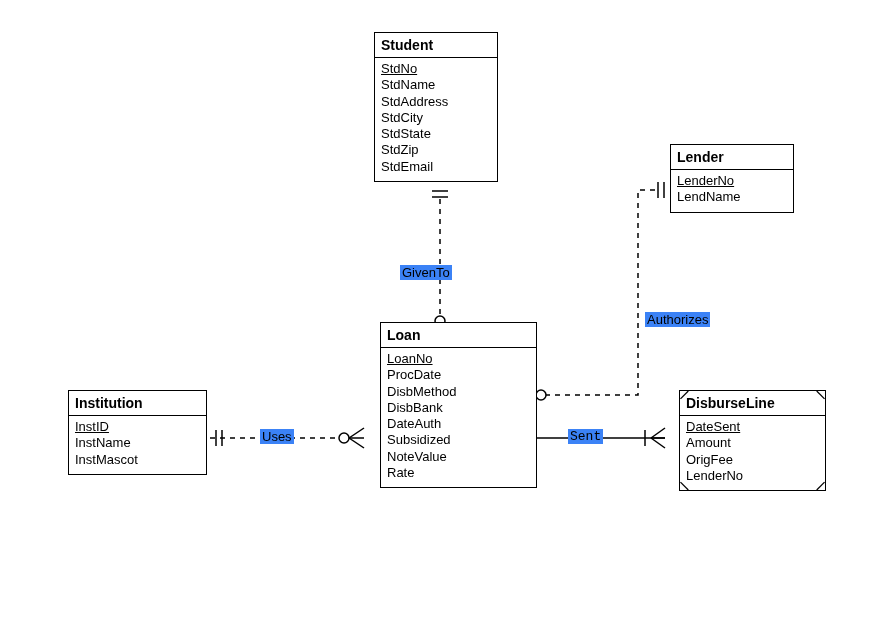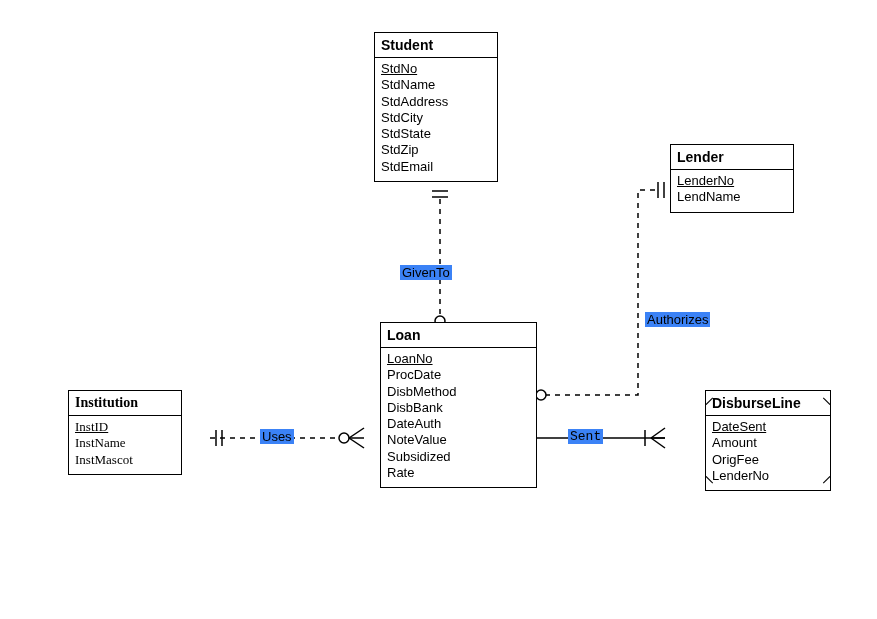--- a/index.html
+++ b/index.html
@@ -125,36 +125,36 @@
 </div>
 
 <div class="entity" style="left:364px; top:322px; width:157px;margin-left:16px;">
   <div class="title">Loan</div>
   <div class="attrs">
     <div class="attr underline">LoanNo</div>
     <div class="attr">ProcDate</div>
     <div class="attr">DisbMethod</div>
     <div class="attr">DisbBank</div>
     <div class="attr">DateAuth</div>
+    <div class="attr">Subsidized</div>
     <div class="attr">NoteValue</div>
-    <div class="attr">Subsidized</div>
     <div class="attr">Rate</div>
   </div>
 </div>
 
-<div class="entity" style="left:68px; top:390px; width:114px;font-family:Liberation Serif, serif;">
+<div class="entity" style="left:68px; top:390px; width:139px;">
   <div class="title">Institution</div>
   <div class="attrs">
     <div class="attr underline">InstID</div>
     <div class="attr">InstName</div>
     <div class="attr">InstMascot</div>
   </div>
 </div>
 
-<div class="entity" style="left:705px; top:390px; width:126px; position:absolute;">
+<div class="entity" style="left:679px; top:390px; width:147px; position:absolute;">
 
   <svg style="position:absolute; top:0; left:0; width:100%; height:100%; pointer-events:none;" viewBox="0 0 147 101">
     <line x1="0" y1="8" x2="8" y2="0" stroke="#000" stroke-width="1.3"></line>
     <line x1="139" y1="0" x2="147" y2="8" stroke="#000" stroke-width="1.3"></line>
     <line x1="0" y1="93" x2="8" y2="101" stroke="#000" stroke-width="1.3" class="bl"></line>
     <line x1="139" y1="101" x2="147" y2="93" stroke="#000" stroke-width="1.3" class="br"></line>
   </svg>
   <div class="title">DisburseLine</div>
   <div class="attrs">
     <div class="attr underline">DateSent</div>

